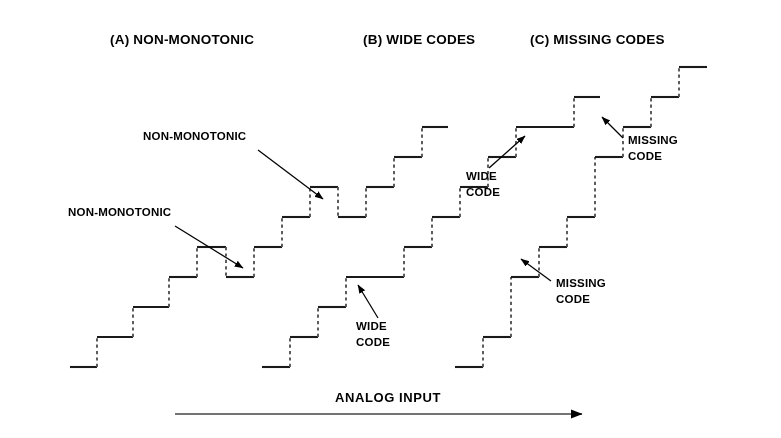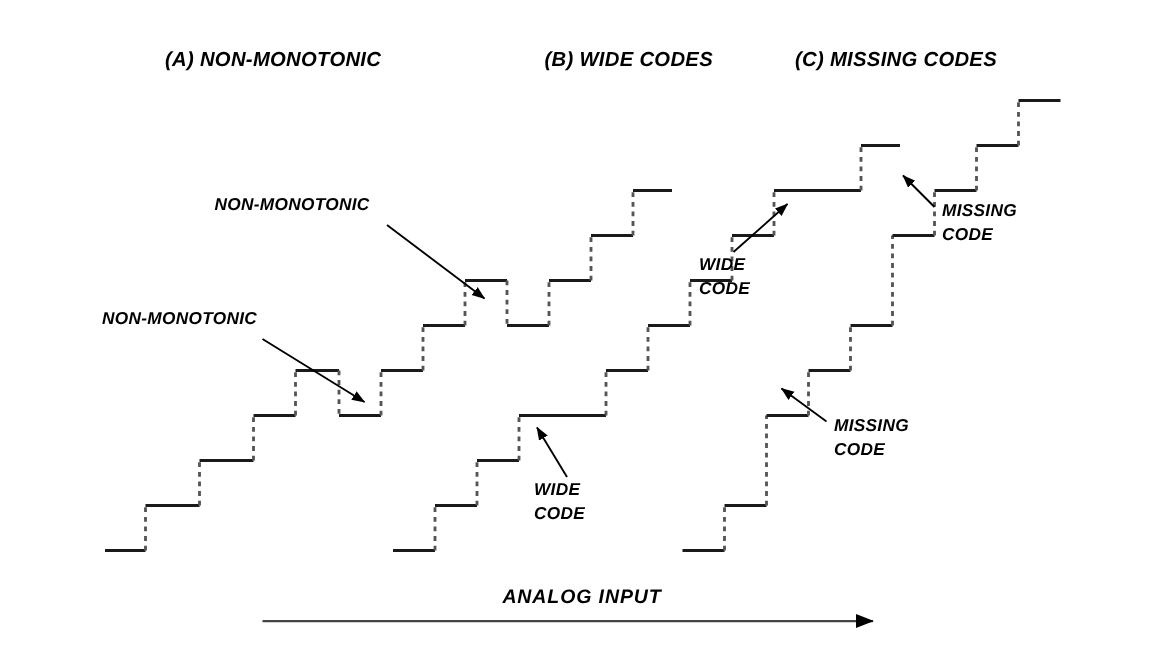--- a/index.html
+++ b/index.html
@@ -13,21 +13,20 @@
     position: relative;
     font-family: "Liberation Sans", sans-serif;
     overflow: hidden;
   }
   #figure-root {
     position: absolute;
     left: 0;
     top: 0;
     width: 781px;
     height: 438px;
-    font-style: italic;
   }
   svg.diagram {
     display: block;
     width: 781px;
     height: 438px;
   }
   text.panel-title {
     font-family: "Liberation Sans", sans-serif;
     font-size: 13.5px;
     font-weight: bold;

